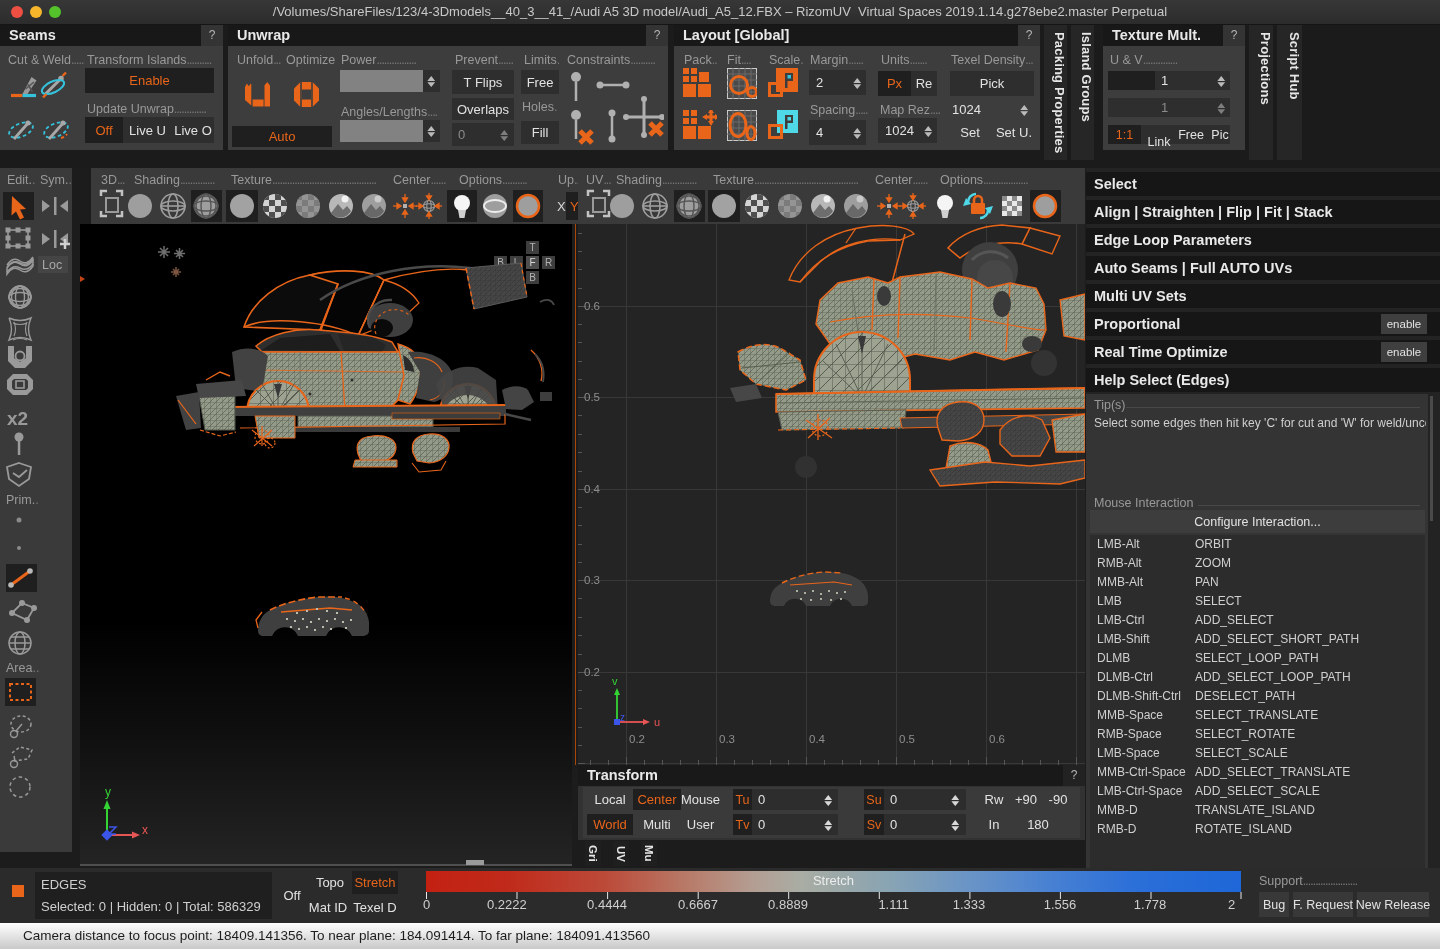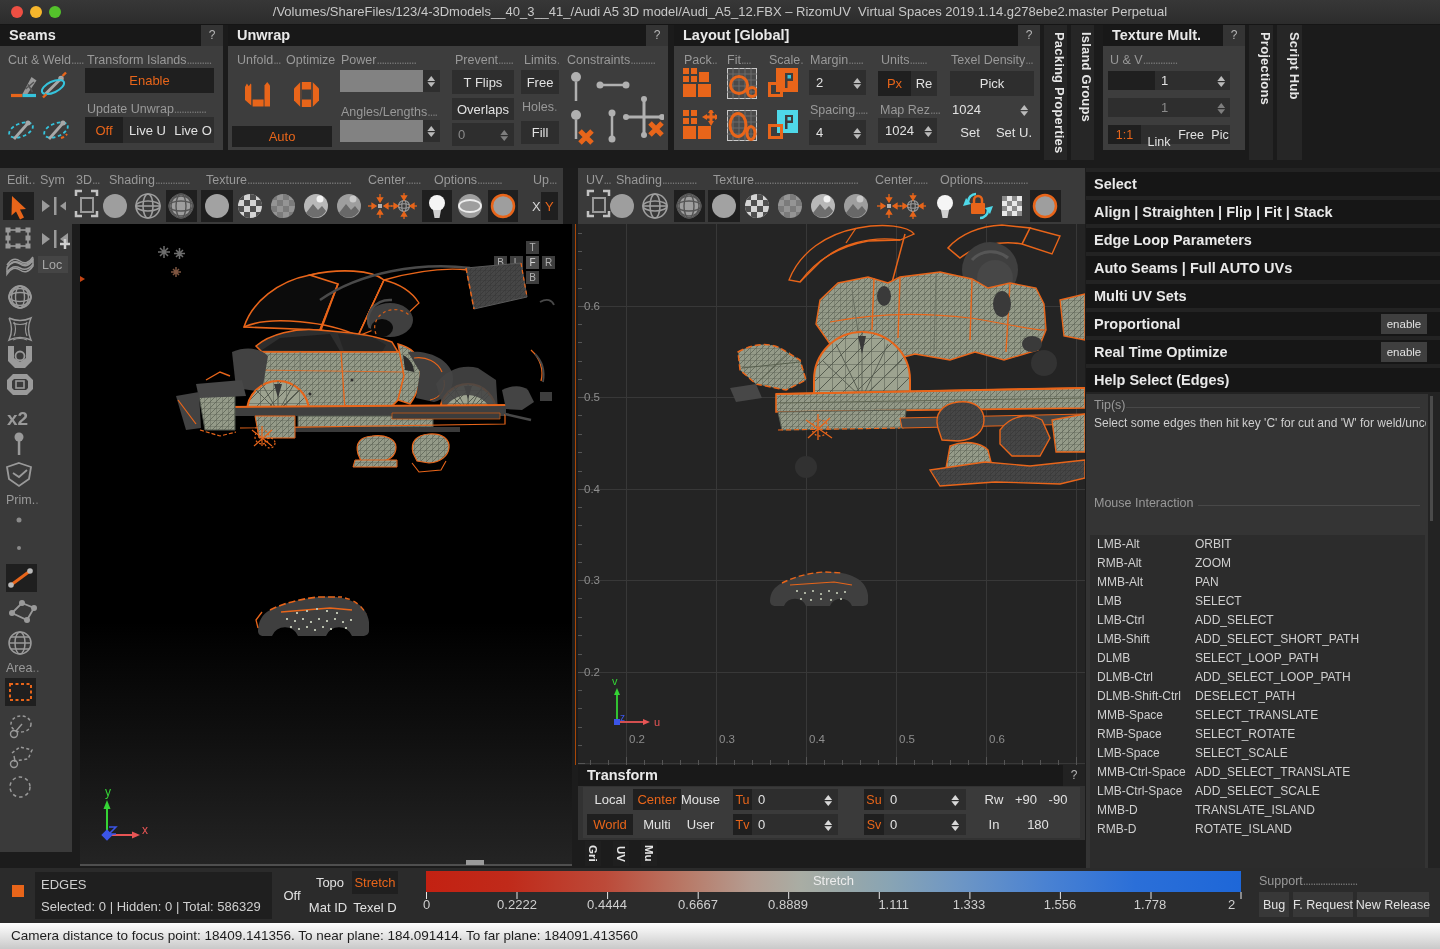--- a/index.html
+++ b/index.html
@@ -365,21 +365,21 @@
       <line x1="16" y1="563" x2="22" y2="556" stroke="#9a9a9a" stroke-width="1.4"></line>
   <g fill="none" stroke="#9a9a9a" stroke-width="1.5" stroke-dasharray="3 2.5">
    <path d="M12 585 l8 -6 12 3 -4 9 -14 2"></path>
   </g>
   <circle cx="14" cy="596" r="3.5" fill="none" stroke="#9a9a9a" stroke-width="1.4"></circle>
       <line x1="15" y1="593" x2="14" y2="588" stroke="#9a9a9a" stroke-width="1.4"></line>
   <circle cx="20" cy="619" r="10" fill="none" stroke="#9a9a9a" stroke-width="1.5" stroke-dasharray="3.5 3"></circle>
  </svg>
 </div>
 
-<div class="a" style="left:66px;top:168px;width:497px;height:56px;background:#3a3a3a" id="tb3d">
+<div class="a" style="left:91px;top:168px;width:497px;height:56px;background:#3a3a3a" id="tb3d">
  <div class="lbl" style="left:10px;top:5px">3D<i>...</i></div>
  <div class="lbl" style="left:43px;top:5px">Shading<i>..............</i></div>
  <div class="lbl" style="left:140px;top:5px">Texture<i>..........................................</i></div>
  <div class="lbl" style="left:302px;top:5px">Center<i>......</i></div>
  <div class="lbl" style="left:368px;top:5px">Options<i>..........</i></div>
  <div class="lbl" style="left:467px;top:5px">Up<i>...</i></div>
  <svg class="a" style="left:0;top:0" width="497" height="56" viewBox="0 0 497 56">
   <g fill="#1f1f1f">
    <rect x="100" y="22" width="31" height="32"></rect>
         <rect x="135" y="22" width="32" height="32"></rect>
@@ -1062,20 +1062,21 @@
  <div class="a rph" style="top:200px">Help Select (Edges)</div>
  <div class="btn" style="left:295px;top:146px;width:46px;height:20px;background:#3f3f3f;font-size:11.5px">enable</div>
  <div class="btn" style="left:295px;top:174px;width:46px;height:20px;background:#3f3f3f;font-size:11.5px">enable</div>
  <div class="a" style="left:344px;top:228px;width:3px;height:125px;background:#4a4a4a"></div>
  <div class="a" style="left:0;top:226px;width:342px;height:474px;background:#343434">
   <div class="lbl" style="left:8px;top:4px">Tip(s)</div>
   <div class="hl" style="left:40px;top:13px;width:294px;background:#484848"></div>
   <div class="a rowlbl" style="left:8px;top:22px;width:332px;overflow:hidden;white-space:nowrap">Select some edges then hit key 'C' for cut and 'W' for weld/unconnect</div>
   <div class="lbl" style="left:8px;top:102px">Mouse Interaction</div>
   <div class="hl" style="left:112px;top:111px;width:222px;background:#484848"></div>
+  <div class="btn" style="left:4px;top:116px;width:335px;height:23px;background:#3d3d3d;font-size:12.5px">Configure Interaction...</div>
   <div class="a" style="left:4px;top:141px;width:335px;height:333px;background:#2c2c2c">
    <div class="mi"><span>LMB-Alt</span><em>ORBIT</em></div>
    <div class="mi"><span>RMB-Alt</span><em>ZOOM</em></div>
    <div class="mi"><span>MMB-Alt</span><em>PAN</em></div>
    <div class="mi"><span>LMB</span><em>SELECT</em></div>
    <div class="mi"><span>LMB-Ctrl</span><em>ADD_SELECT</em></div>
    <div class="mi"><span>LMB-Shift</span><em>ADD_SELECT_SHORT_PATH</em></div>
    <div class="mi"><span>DLMB</span><em>SELECT_LOOP_PATH</em></div>
    <div class="mi"><span>DLMB-Ctrl</span><em>ADD_SELECT_LOOP_PATH</em></div>
    <div class="mi"><span>DLMB-Shift-Ctrl</span><em>DESELECT_PATH</em></div>
@@ -1112,28 +1113,28 @@
         <line x1="272.2" y1="0" x2="272.2" y2="7"></line>
         <line x1="362.7" y1="0" x2="362.7" y2="7"></line>
         <line x1="453.3" y1="0" x2="453.3" y2="7"></line>
         <line x1="543.9" y1="0" x2="543.9" y2="7"></line>
         <line x1="634.4" y1="0" x2="634.4" y2="7"></line>
         <line x1="725" y1="0" x2="725" y2="7"></line>
         <line x1="815" y1="0" x2="815" y2="7"></line>
   </g>
  </svg>
  <div class="a rowlbl" style="left:423px;top:29px;font-size:13px">0</div>
- <div class="a rowlbl" style="left:487px;top:29px;width:60px;text-align:center;font-size:13px">0.2222</div>
+ <div class="a rowlbl" style="left:487px;top:29px;width:60px;font-size:13px">0.2222</div>
  <div class="a rowlbl" style="left:577px;top:29px;width:60px;text-align:center;font-size:13px">0.4444</div>
  <div class="a rowlbl" style="left:668px;top:29px;width:60px;text-align:center;font-size:13px">0.6667</div>
  <div class="a rowlbl" style="left:758px;top:29px;width:60px;text-align:center;font-size:13px">0.8889</div>
  <div class="a rowlbl" style="left:849px;top:29px;width:60px;text-align:right;font-size:13px">1.111</div>
  <div class="a rowlbl" style="left:939px;top:29px;width:60px;text-align:center;font-size:13px">1.333</div>
  <div class="a rowlbl" style="left:1030px;top:29px;width:60px;text-align:center;font-size:13px">1.556</div>
  <div class="a rowlbl" style="left:1120px;top:29px;width:60px;text-align:center;font-size:13px">1.778</div>
  <div class="a rowlbl" style="left:1228px;top:29px;font-size:13px">2</div>
  <div class="lbl" style="left:1259px;top:6px">Support<i>......................</i></div>
  <div class="btn" style="left:1259px;top:24px;width:30px;height:25px;background:#383838;font-size:12.5px">Bug</div>
  <div class="btn" style="left:1293px;top:24px;width:60px;height:25px;background:#383838;font-size:12.5px">F. Request</div>
  <div class="btn" style="left:1357px;top:24px;width:72px;height:25px;background:#383838;font-size:12.5px">New Release</div>
 </div>
 
-<div class="a" style="left:0;top:923px;width:1440px;height:26px;background:linear-gradient(#ffffff,#c9c9c9);color:#1d1d1d;font-size:13.5px;line-height:25px;padding-left:11px">Camera distance to focus point: 18409.141356. To near plane: 184.091414. To far plane: 184091.413560</div>
+<div class="a" style="left:0;top:923px;width:1440px;height:26px;background:linear-gradient(#ffffff,#c9c9c9);color:#1d1d1d;font-size:13.5px;line-height:25px;padding-left:23px">Camera distance to focus point: 18409.141356. To near plane: 184.091414. To far plane: 184091.413560</div>
 
 </body></html>

